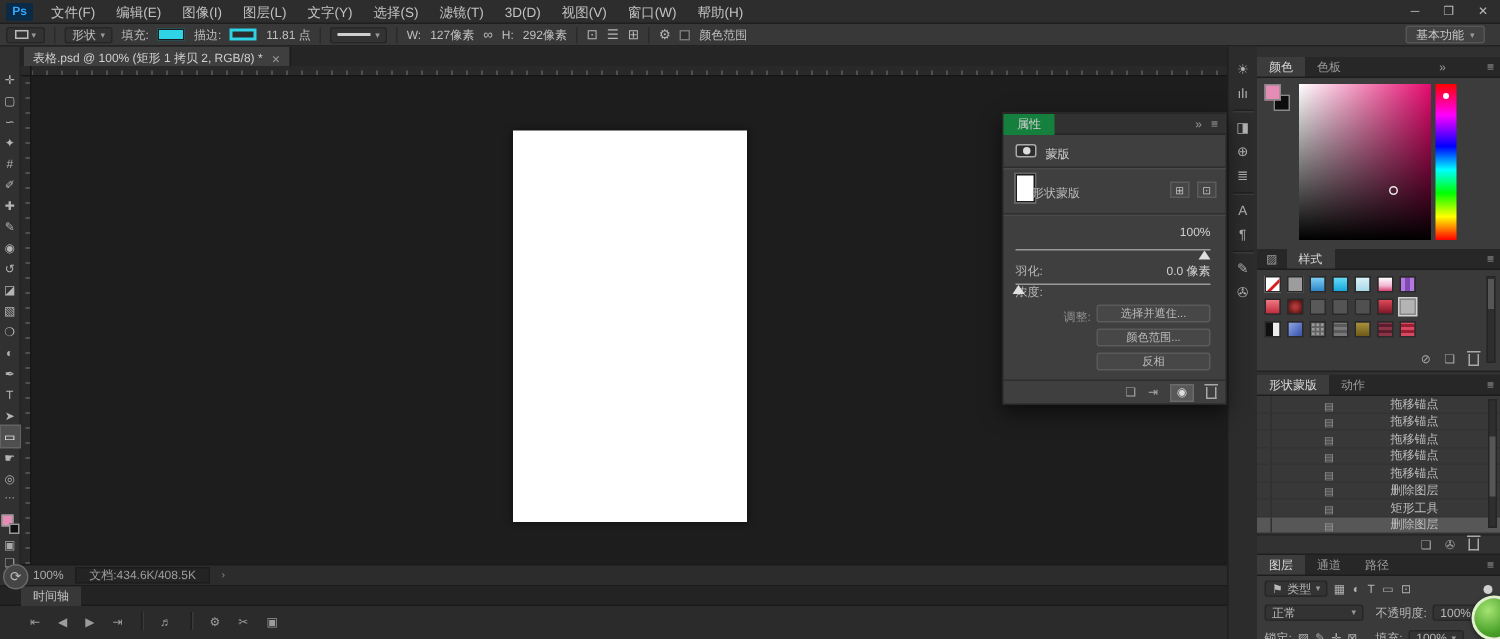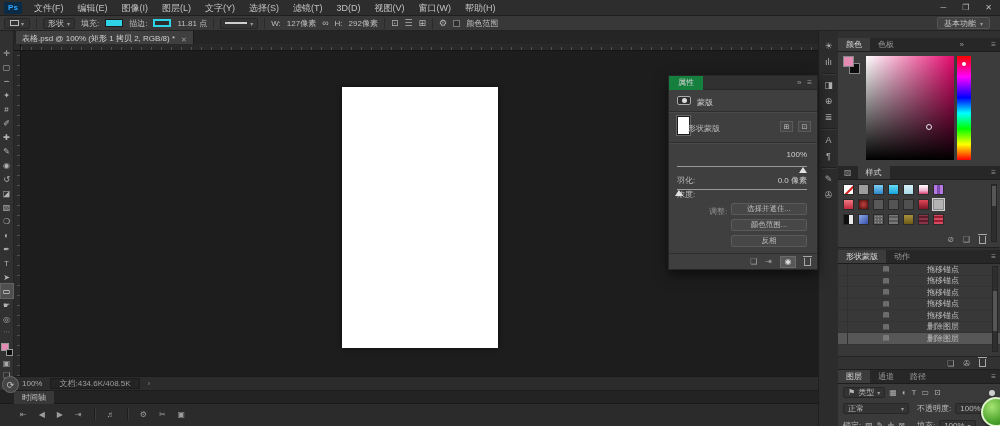--- a/index.html
+++ b/index.html
@@ -94,21 +94,21 @@
   .swatch{width:11px;height:11px;border:1px solid #2a2a2a;flex:none;}
   .swatch.none{position:relative;background:#fff;overflow:hidden;}
   .swatch.none::after{content:"";position:absolute;left:-2px;top:4px;width:16px;height:2px;background:#d42020;transform:rotate(-45deg);}
   .swatch.selected{outline:1px solid #d0d0d0;border-color:#888;}
   #styles-buttons{position:absolute;right:14px;bottom:3px;display:flex;gap:9px;align-items:center;color:#a8a8a8;font-size:8px;}
   .vscroll{position:absolute;right:3px;width:6px;background:#2e2e2e;border:1px solid #252525;}
   .vthumb{position:absolute;left:0;width:4px;background:#565656;margin:0 0 0 0;}
 
   
   #history-content{position:absolute;left:0;top:233px;width:162px;height:92px;background:#383838;overflow:hidden;}
-  .hrow{display:flex;align-items:center;height:11.5px;border-bottom:1px solid #333;gap:32px;}
+  .hrow{display:flex;align-items:flex-end;height:11.5px;border-bottom:1px solid #333;gap:32px;}
   .hrow.selected{background:#575757;}
   .hsrc{width:10px;height:100%;border-right:1px solid #303030;flex:none;}
   .hicon{width:12px;text-align:center;font-size:7px;color:#9a9a9a;flex:none;}
   .hlabel{font-size:8px;color:#bdbdbd;padding-left:3px;white-space:nowrap;}
   #history-buttons{position:absolute;left:0;top:325px;width:162px;height:14px;background:#323232;border-top:1px solid #252525;border-bottom:1px solid #1e1e1e;display:flex;justify-content:flex-end;gap:9px;align-items:center;padding-right:14px;color:#a8a8a8;font-size:8px;}
 
   
   #layers-tabs{top:339px;text-align:right;}
   #layers-content{position:absolute;left:0;top:353px;right:0;bottom:0;background:#3a3a3a;}
   .lrow{position:absolute;left:0;right:0;display:flex;align-items:center;gap:4px;padding:0 5px;font-size:8px;color:#b8b8b8;}
@@ -381,20 +381,25 @@
           <div class="hrow">
             <div class="hsrc"></div>
             <div class="hicon">▤</div>
             <div class="hlabel">拖移锚点</div>
           </div>
           <div class="hrow">
             <div class="hsrc"></div>
             <div class="hicon">▤</div>
             <div class="hlabel">删除图层</div>
           </div>
+          <div class="hrow">
+            <div class="hsrc"></div>
+            <div class="hicon">▤</div>
+            <div class="hlabel">矩形工具</div>
+          </div>
           <div class="hrow selected">
             <div class="hsrc"></div>
             <div class="hicon">▤</div>
             <div class="hlabel">删除图层</div>
           </div>
         </div>
       <div class="vscroll" style="top:2px;height:86px;right:2px;">
         <span class="vthumb" style="top:24px;height:40px;"></span>
       </div>
     </div>

